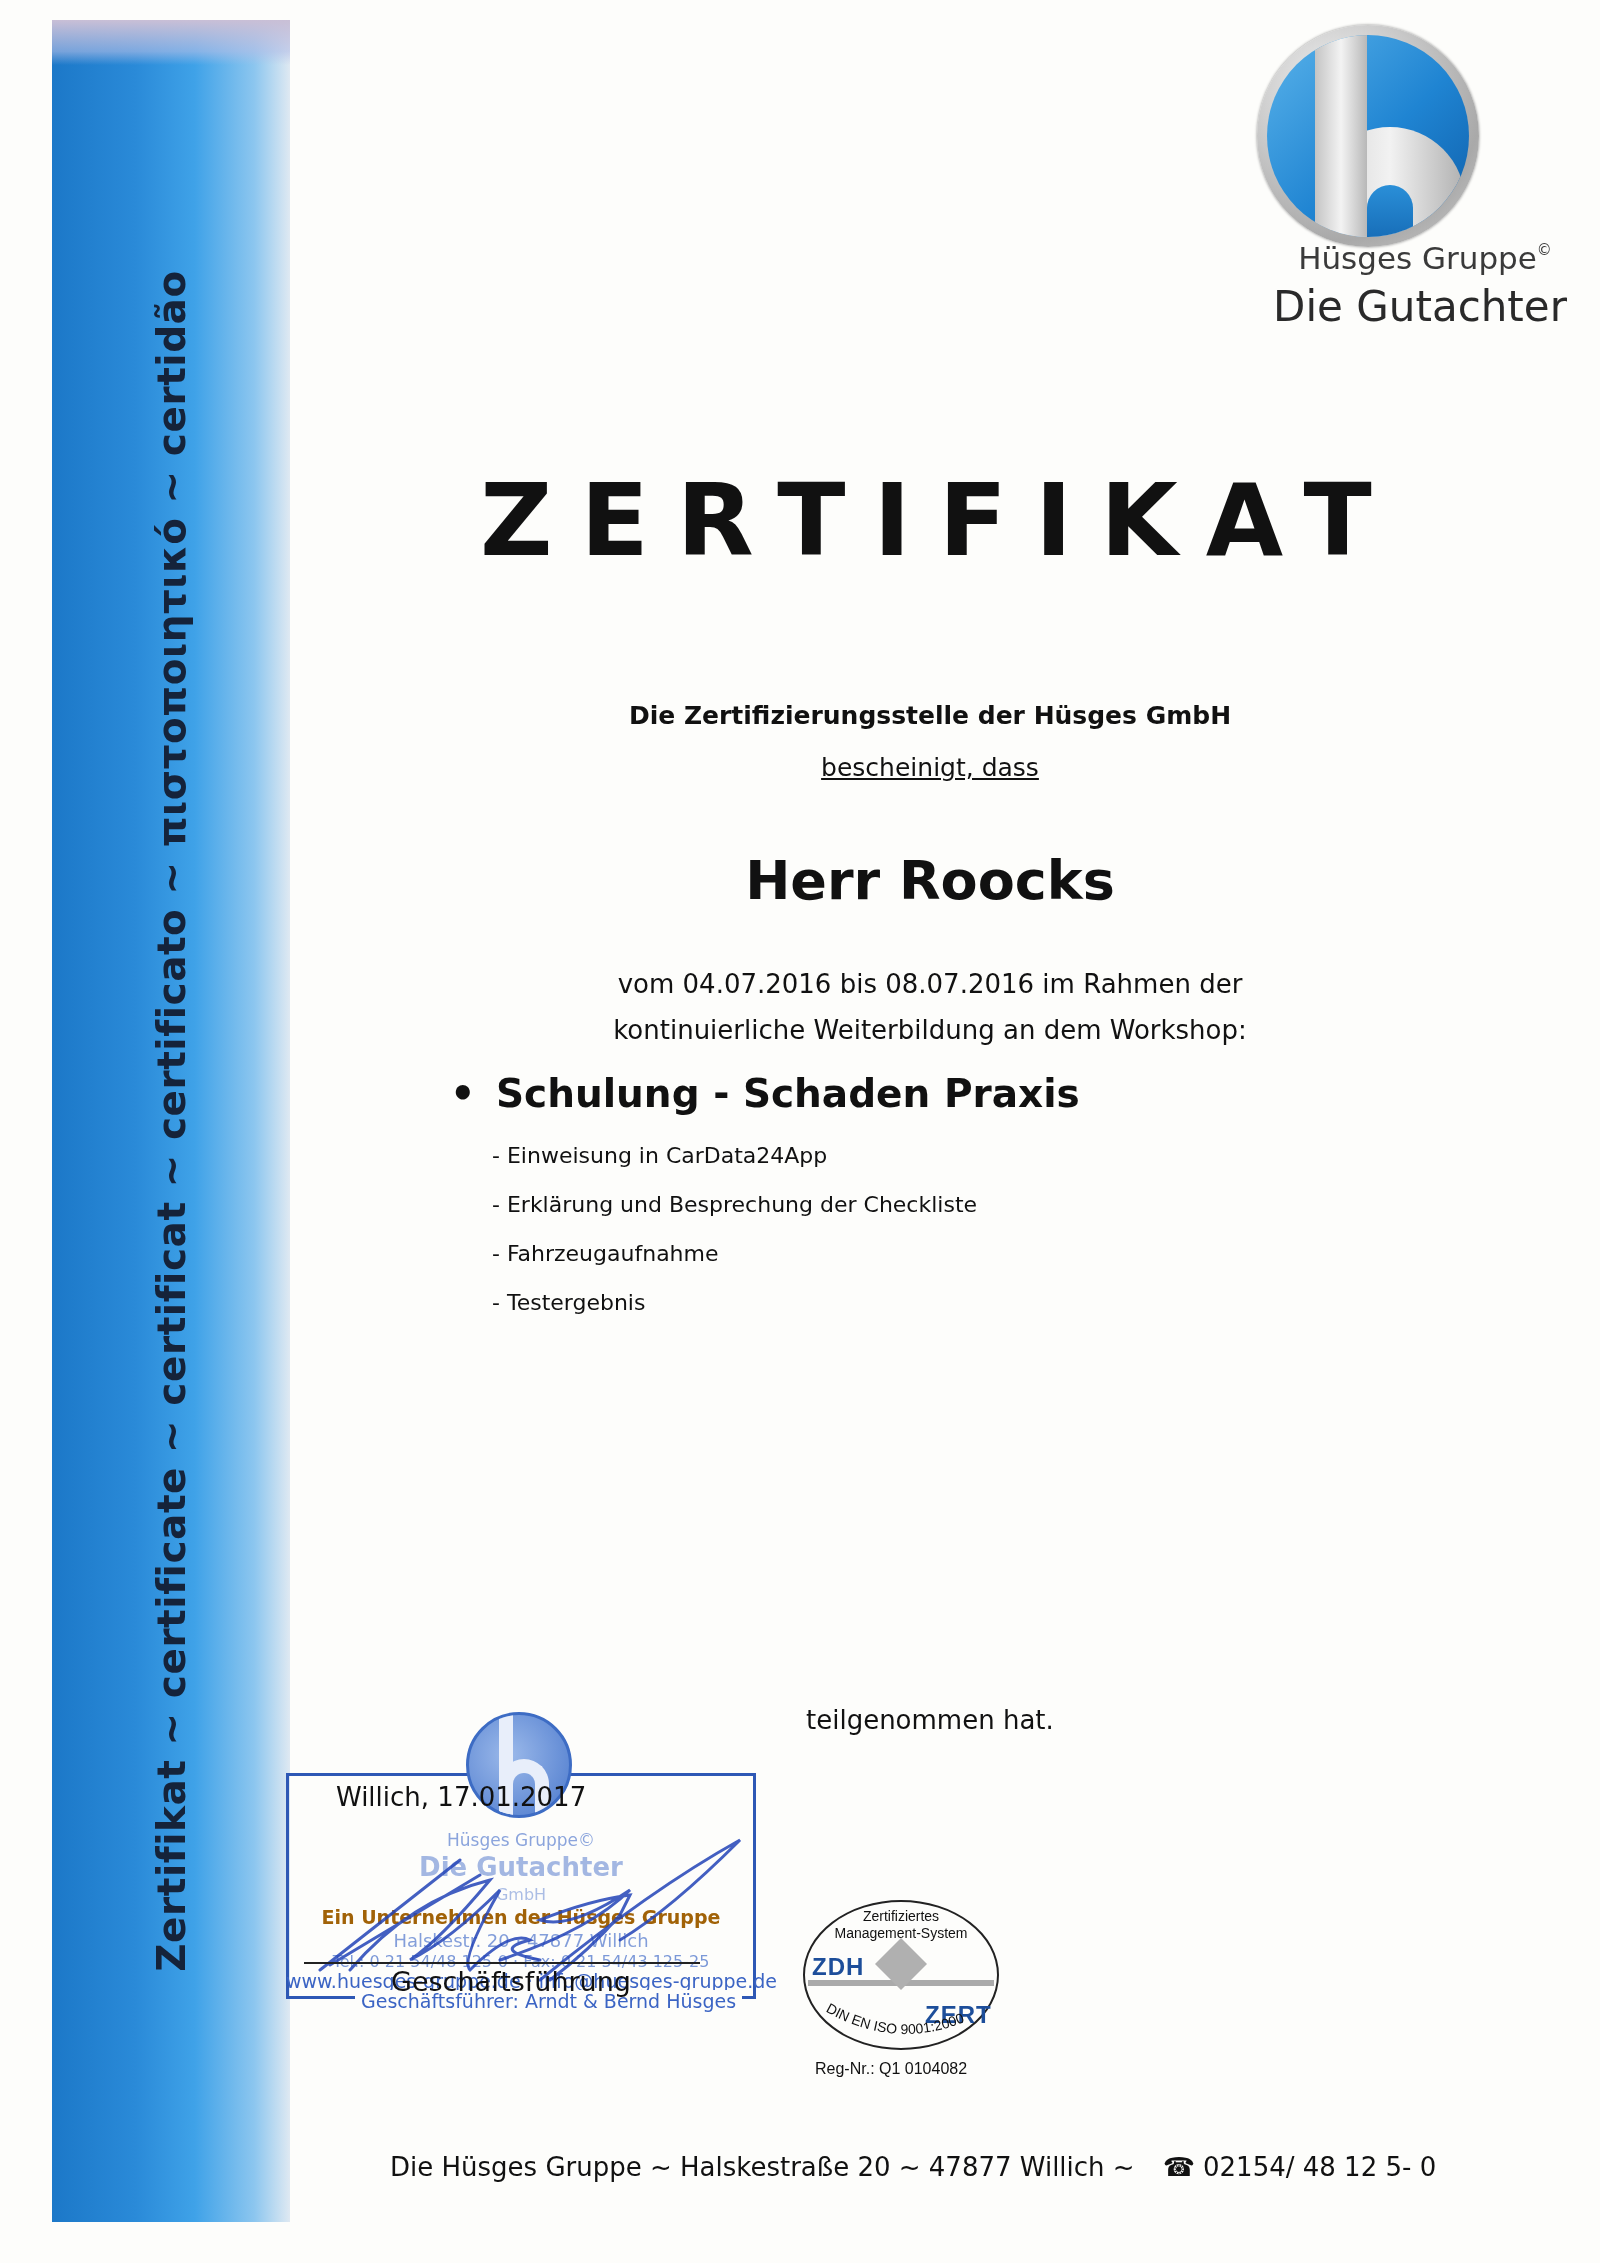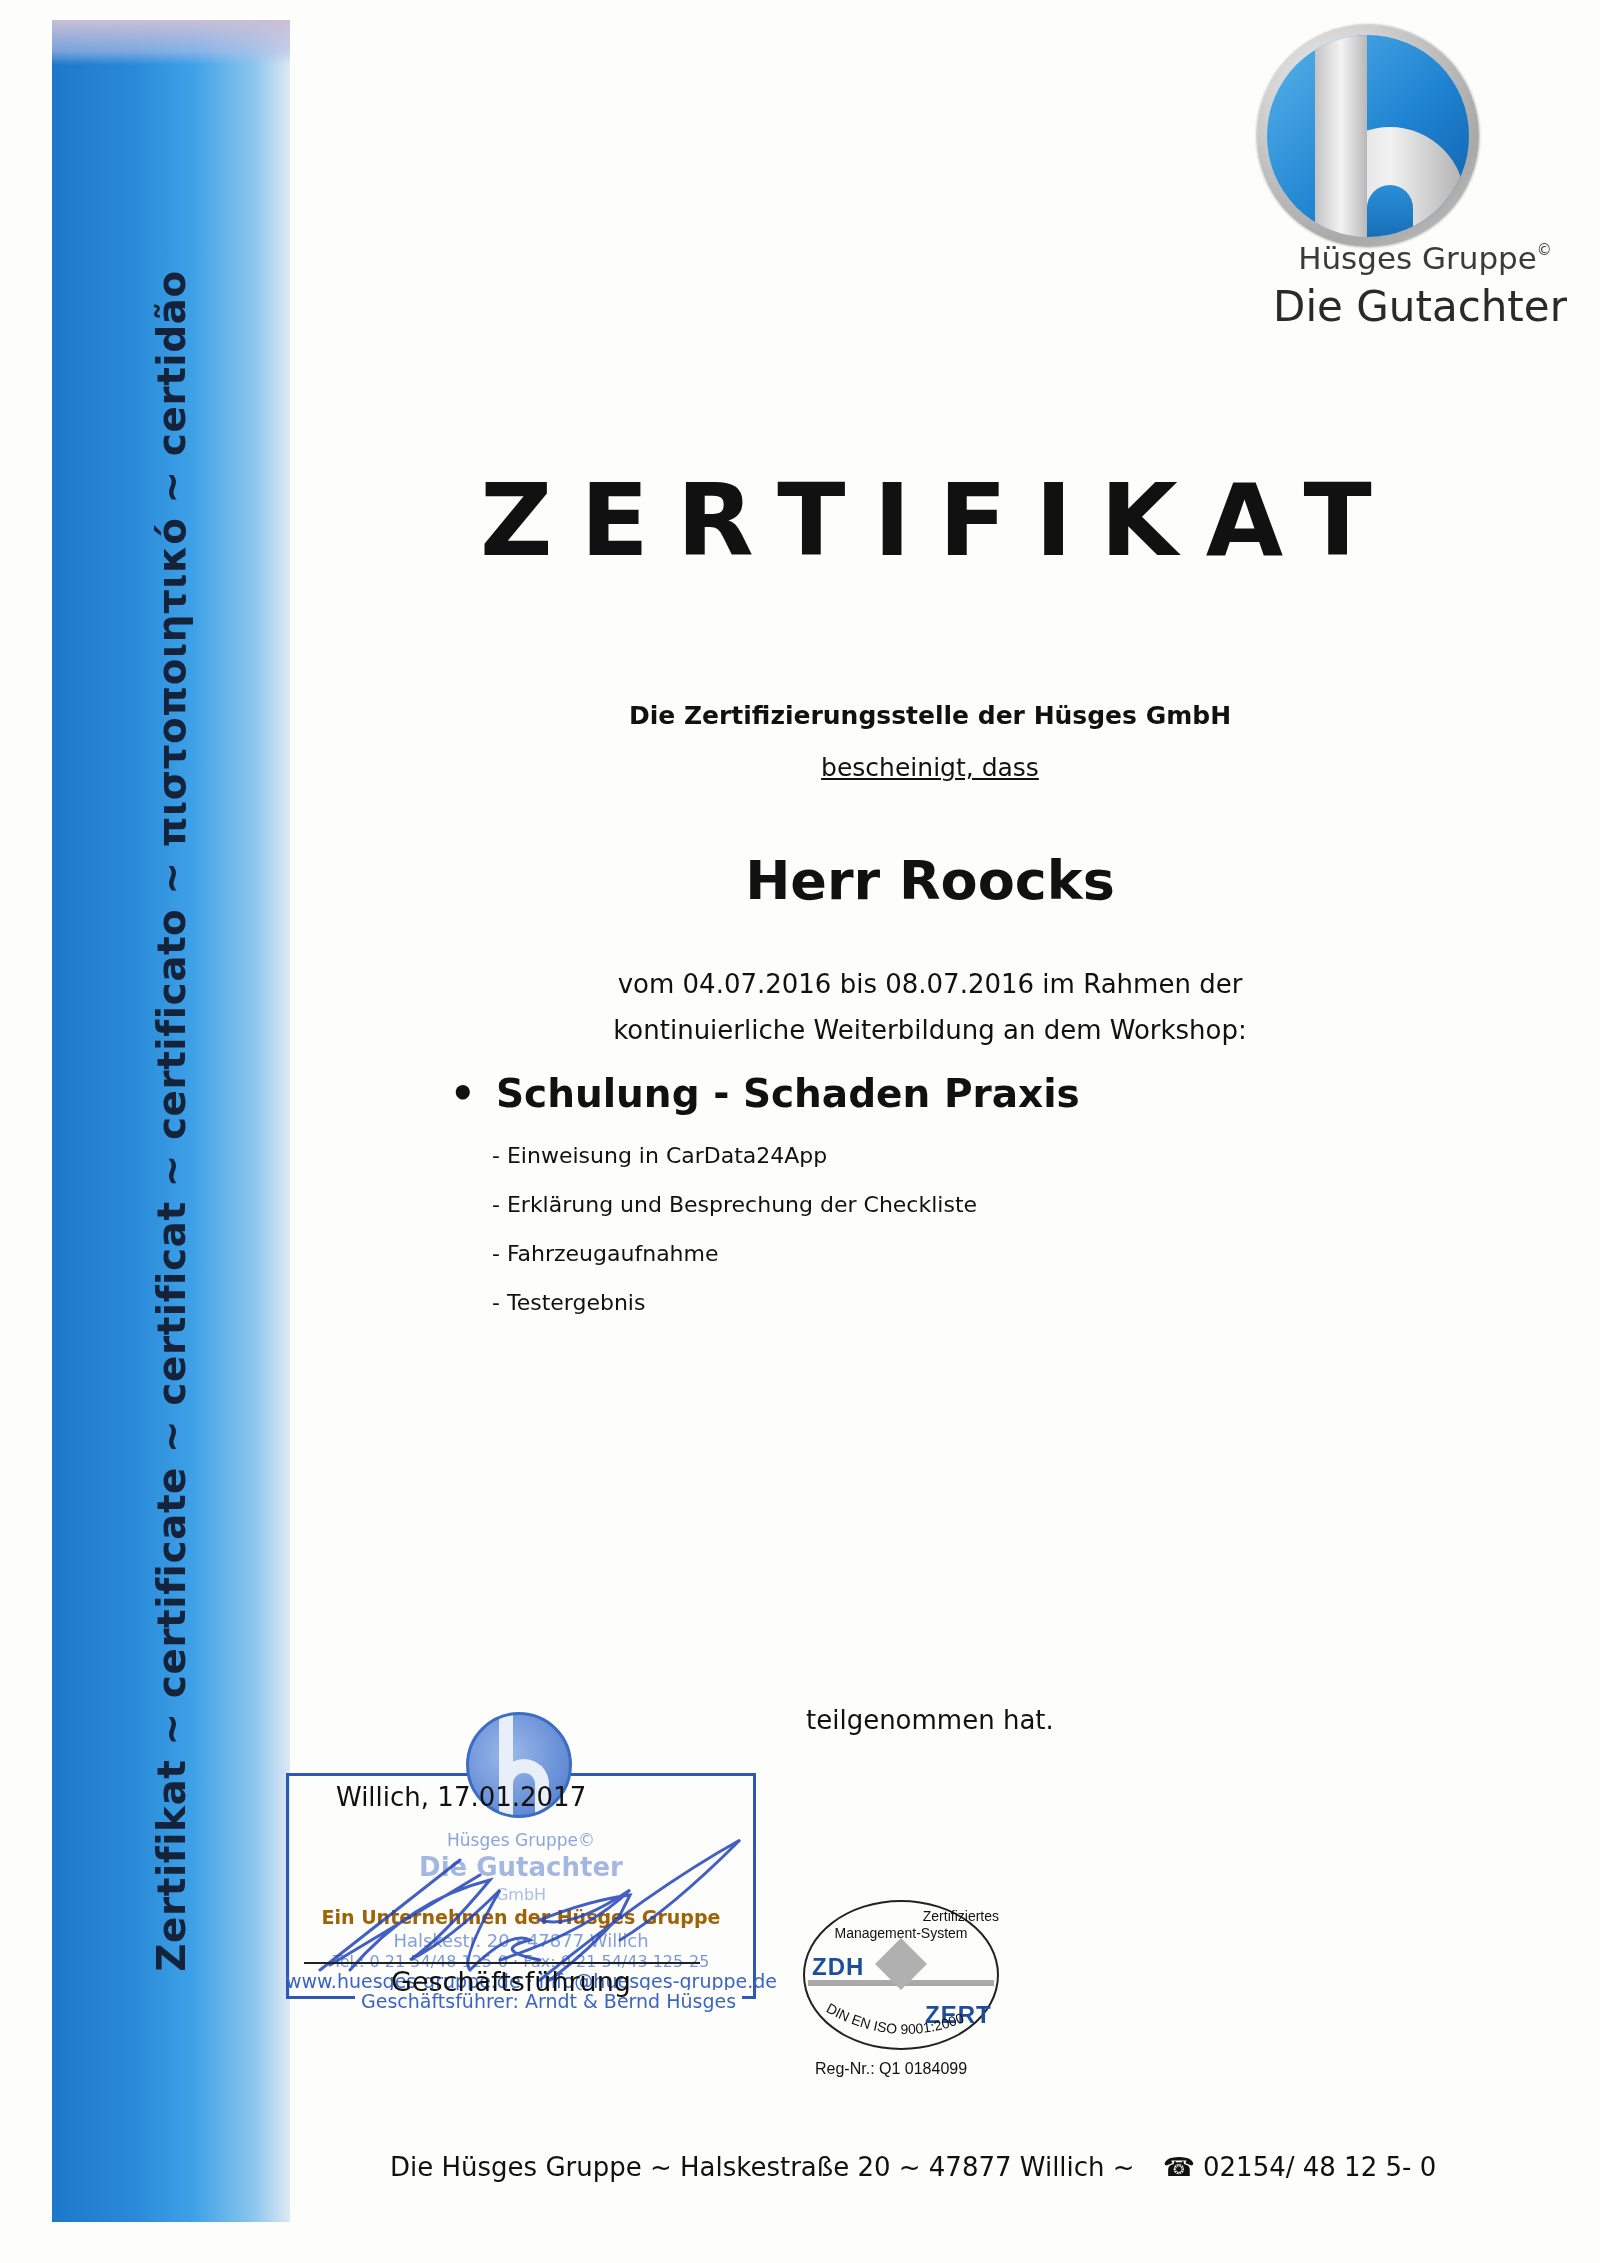--- a/index.html
+++ b/index.html
@@ -121,21 +121,21 @@
   .place-date { left: 336px; top: 1782px; font-family: "DejaVu Sans", sans-serif; font-size: 26px; color: #111; }
   .sig-line { left: 304px; top: 1962px; width: 396px; height: 2px; background: #222; }
   .sig-label { left: 384px; top: 1966px; font-family: "DejaVu Sans", sans-serif; font-size: 27px; color: #111; margin-left: 7px; }
   .signature { left: 290px; top: 1820px; width: 480px; height: 170px; }
 
   
   .seal {
     left: 803px; top: 1900px; width: 196px; height: 150px;
     border: 2px solid #222; border-radius: 50%; box-sizing: border-box;
   }
-  .seal-t1 { left: 803px; top: 1908px; width: 196px; text-align: right; font-size: 14px; color: #111; }
+  .seal-t1 { left: 803px; top: 1908px; width: 196px; text-align: center; font-size: 14px; color: #111; }
   .seal-t2 { left: 803px; top: 1925px; width: 196px; text-align: center; font-size: 14px; color: #111; }
   .seal-zdh { left: 812px; top: 1953px; font-weight: bold; font-size: 24px; color: #1d4e9a; letter-spacing: 1px; }
   .seal-zert { left: 925px; top: 1953px; font-weight: bold; font-size: 24px; color: #1d4e9a; letter-spacing: 1px; margin-top: 48px; }
   .seal-shape {
     left: 878px; top: 1941px; width: 46px; height: 46px;
     background: #b0b0b0; transform: rotate(45deg) scale(0.8);
   }
   .seal-stripes { left: 808px; top: 1980px; width: 186px; height: 6px; background: #aaa; }
   .seal-arc { left: 810px; top: 2000px; width: 190px; height: 50px; }
   .reg-nr { left: 815px; top: 2060px; font-size: 16px; color: #111; }
@@ -220,17 +220,17 @@
 <div class="abs seal-zdh">ZDH</div>
 <div class="abs seal-zert">ZERT</div>
 <svg class="abs seal-arc" viewBox="0 0 190 50">
   <defs>
       <path id="arcp" d="M10 8 Q95 60 182 8"></path>
     </defs>
   <text font-family="Liberation Sans, sans-serif" font-size="14" fill="#111">
     <textPath href="#arcp" startOffset="6">DIN EN ISO 9001:2000</textPath>
   </text>
 </svg>
-<div class="abs reg-nr">Reg-Nr.: Q1 0184099</div>
+<div class="abs reg-nr">Reg-Nr.: Q1 0104082</div>
 
 <div class="abs footer">
   <span>Die Hüsges Gruppe ~ Halskestraße 20 ~ 47877 Willich ~</span><span class="phone-icon">☎</span><span>02154/ 48 12 5- 0</span>
 </div>
 
 </body></html>

